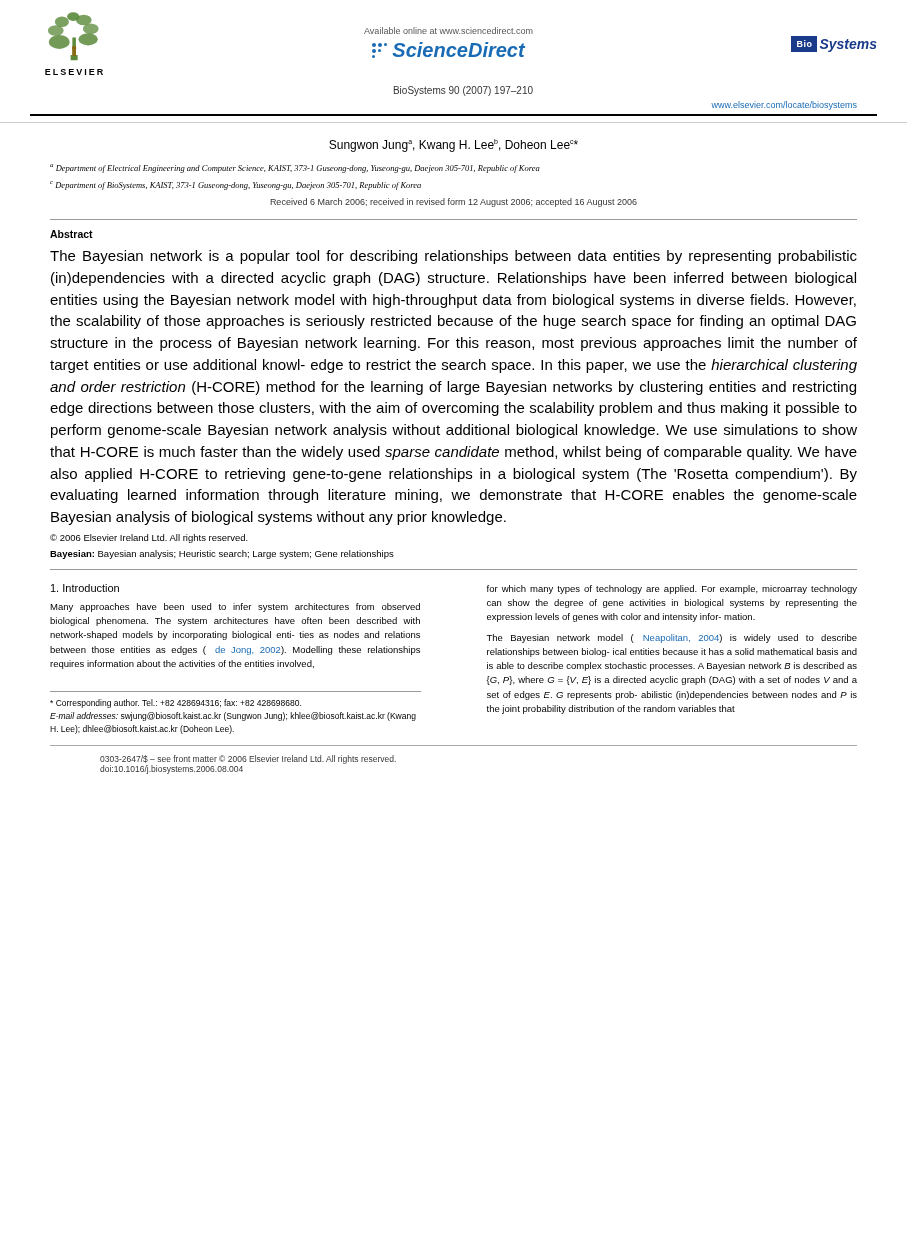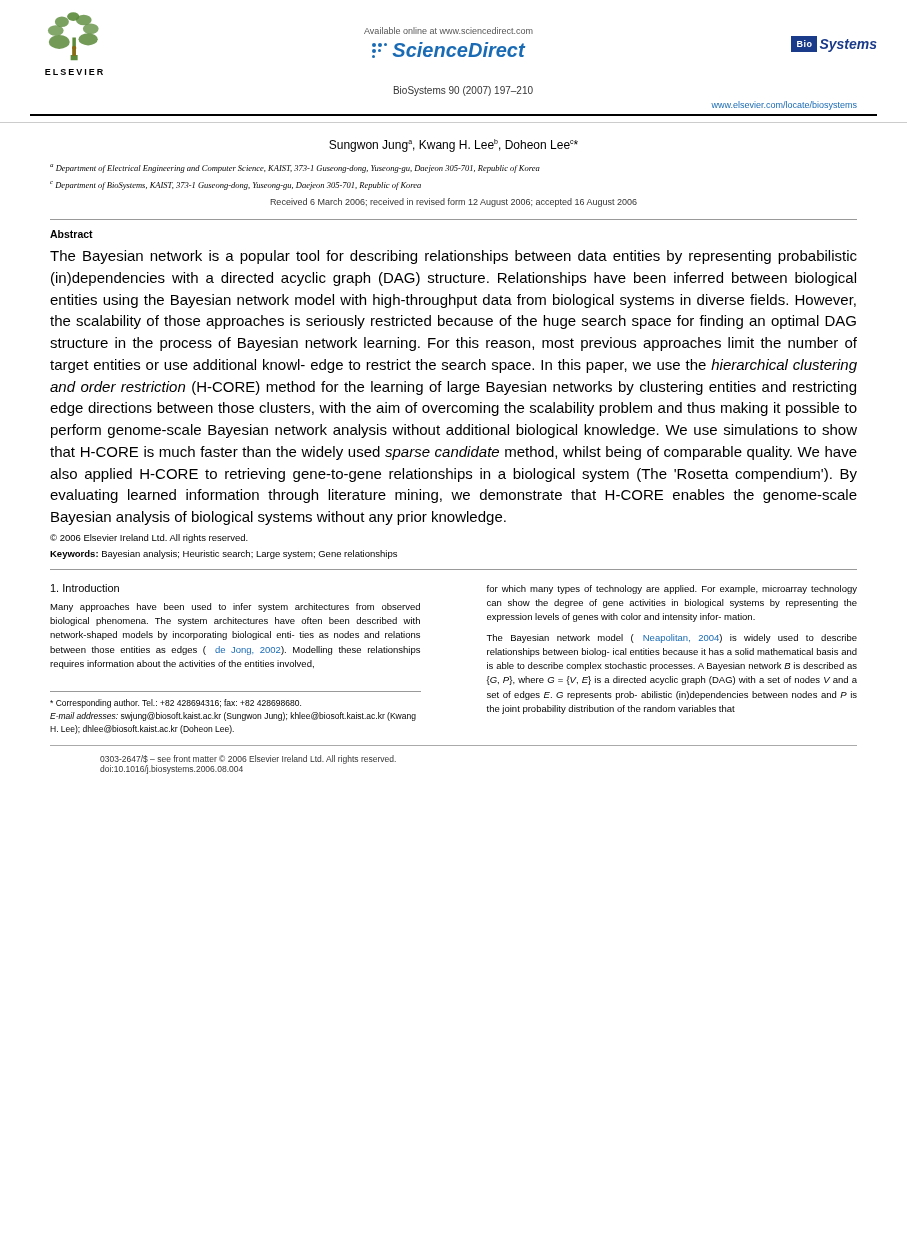--- a/index.html
+++ b/index.html
@@ -425,21 +425,21 @@
         edge to restrict the search space. In this paper, we use the <span class="italic-text">hierarchical clustering and order restriction</span> (H-CORE) method for
         the learning of large Bayesian networks by clustering entities and restricting edge directions between those clusters, with the aim
         of overcoming the scalability problem and thus making it possible to perform genome-scale Bayesian network analysis without
         additional biological knowledge. We use simulations to show that H-CORE is much faster than the widely used <span class="italic-text">sparse candidate</span>
         method, whilst being of comparable quality. We have also applied H-CORE to retrieving gene-to-gene relationships in a biological
         system (The 'Rosetta compendium'). By evaluating learned information through literature mining, we demonstrate that H-CORE
         enables the genome-scale Bayesian analysis of biological systems without any prior knowledge.
       </div>
       <div class="copyright-line">© 2006 Elsevier Ireland Ltd. All rights reserved.</div>
       <div class="keywords-line">
-        <span class="keywords-label">Keywords:</span>
+        <span class="keywords-label">Bayesian:</span>
         <span>Bayesian analysis; Heuristic search; Large system; Gene relationships</span>
       </div>
     </div>
 
     <hr class="section-divider">
 
     <div class="two-col">
 
       <div class="col-left">
         <div class="section-heading">

